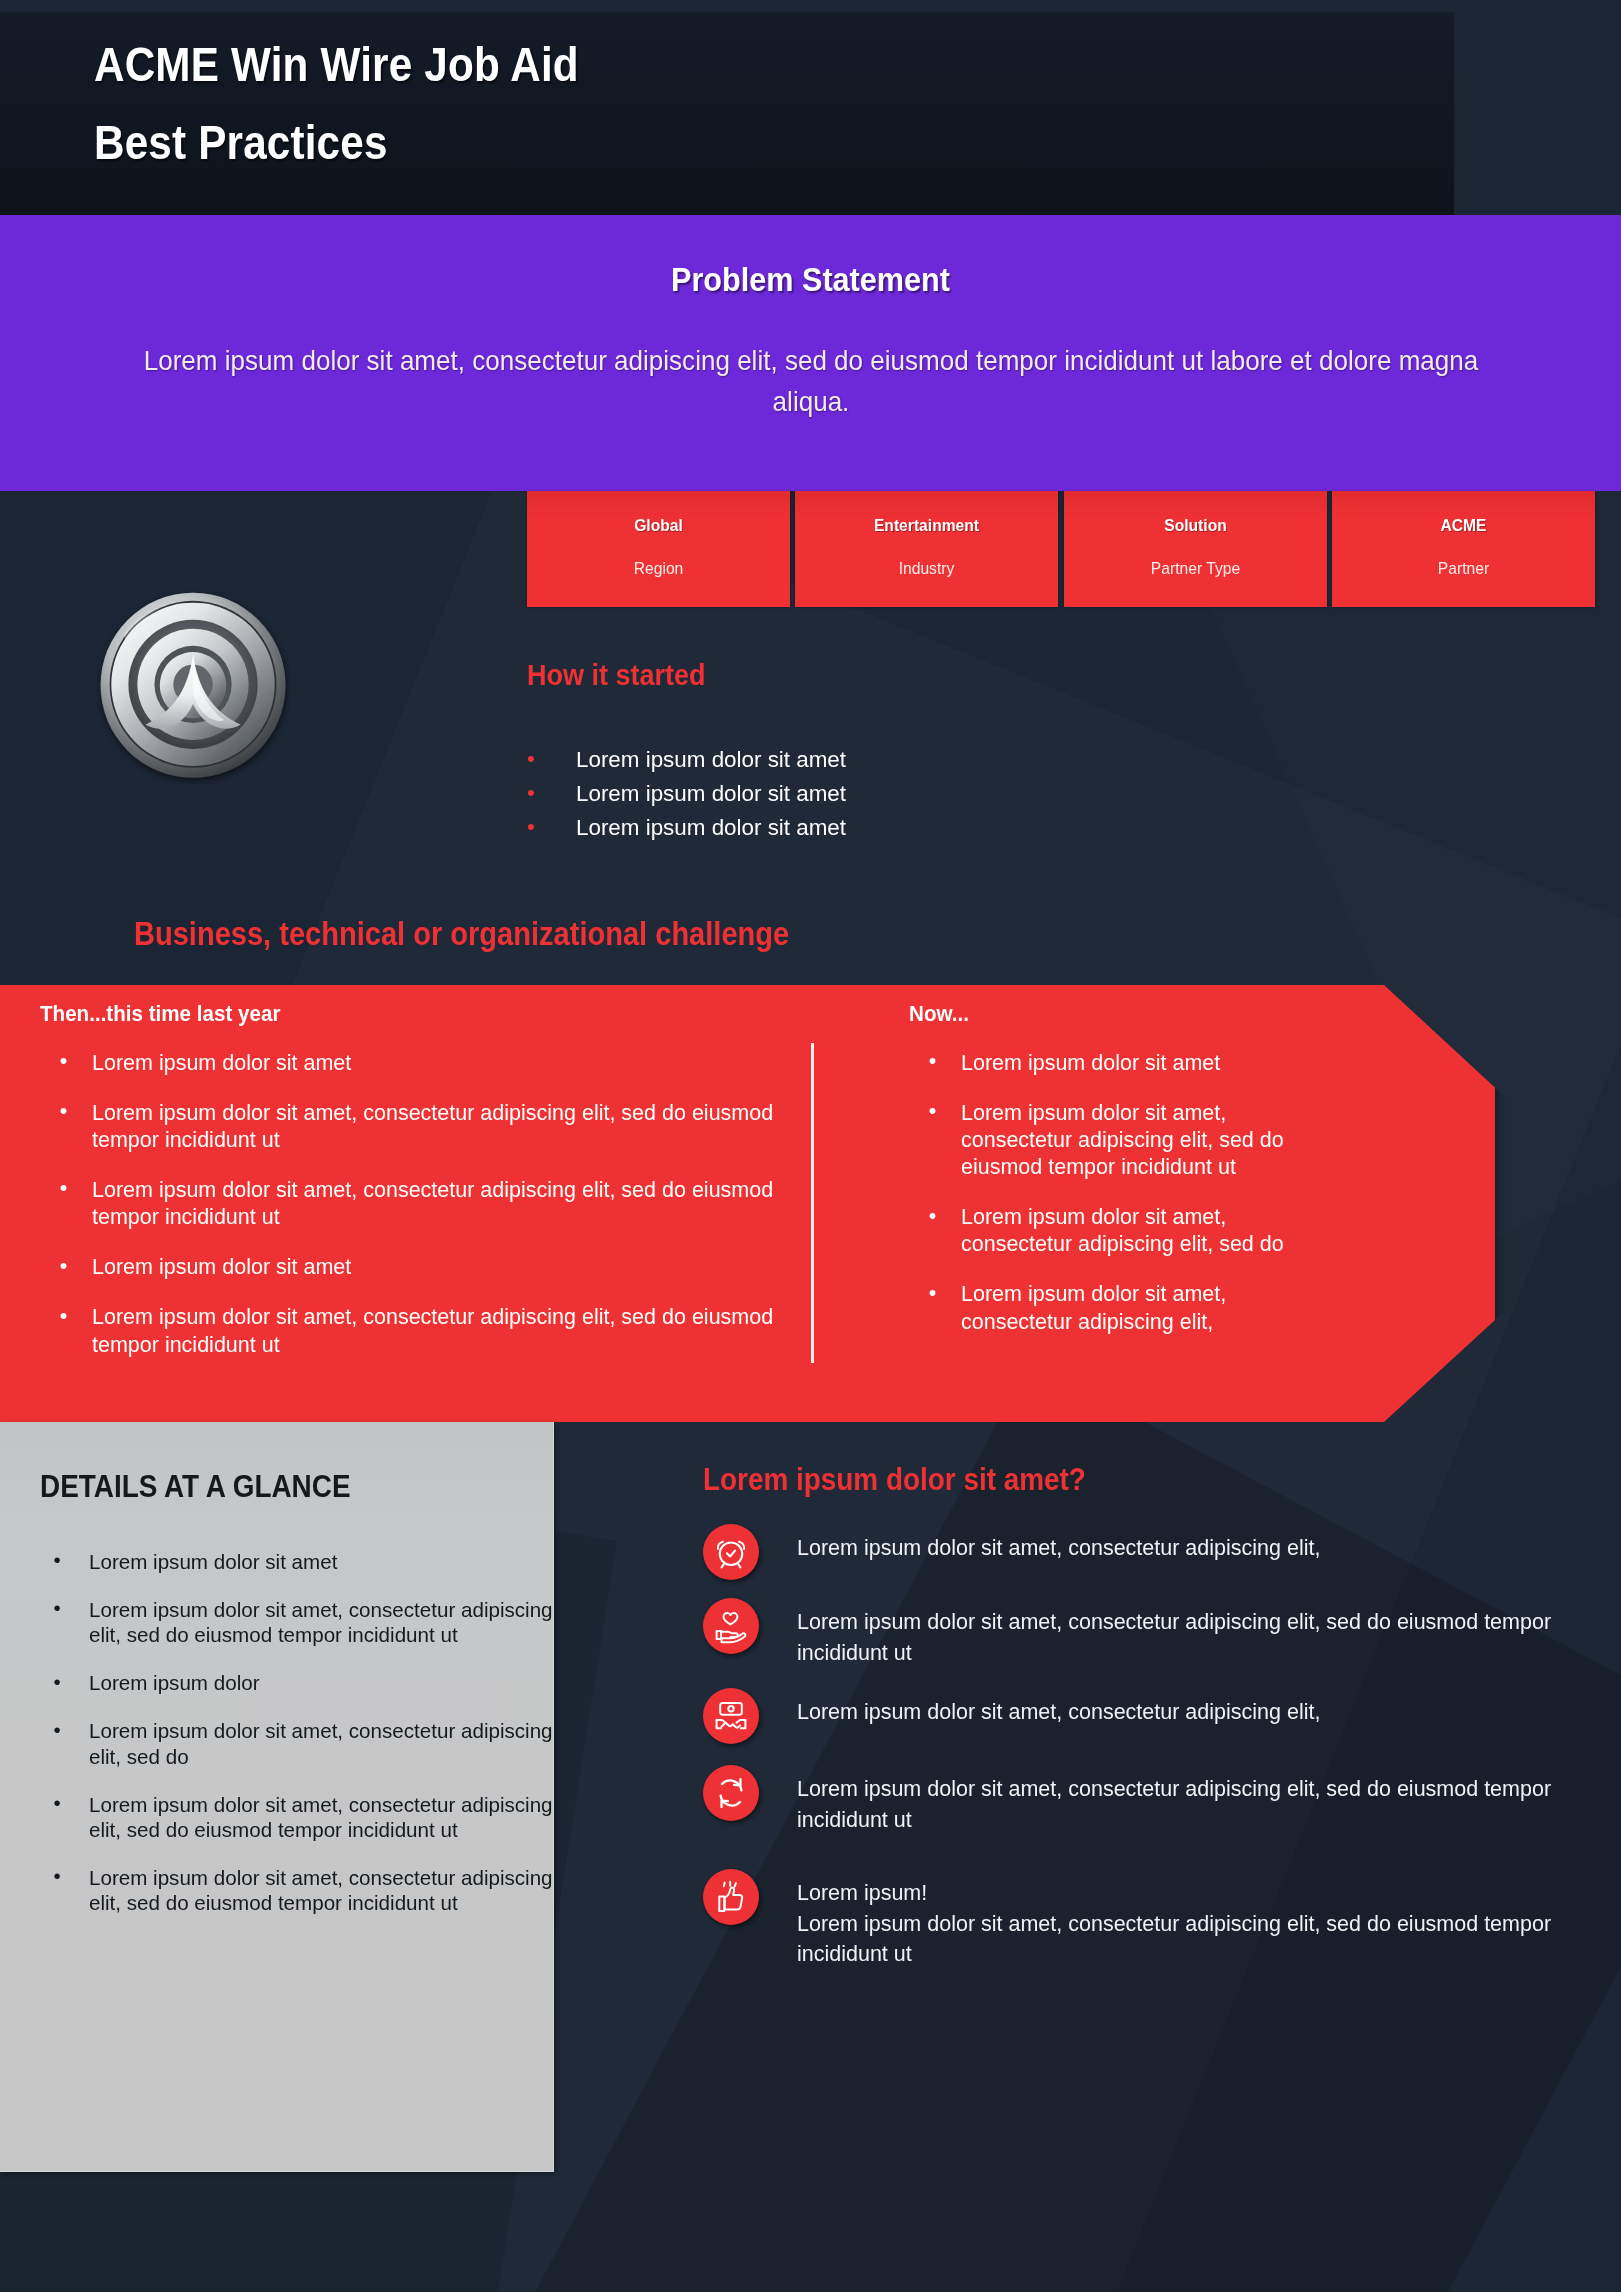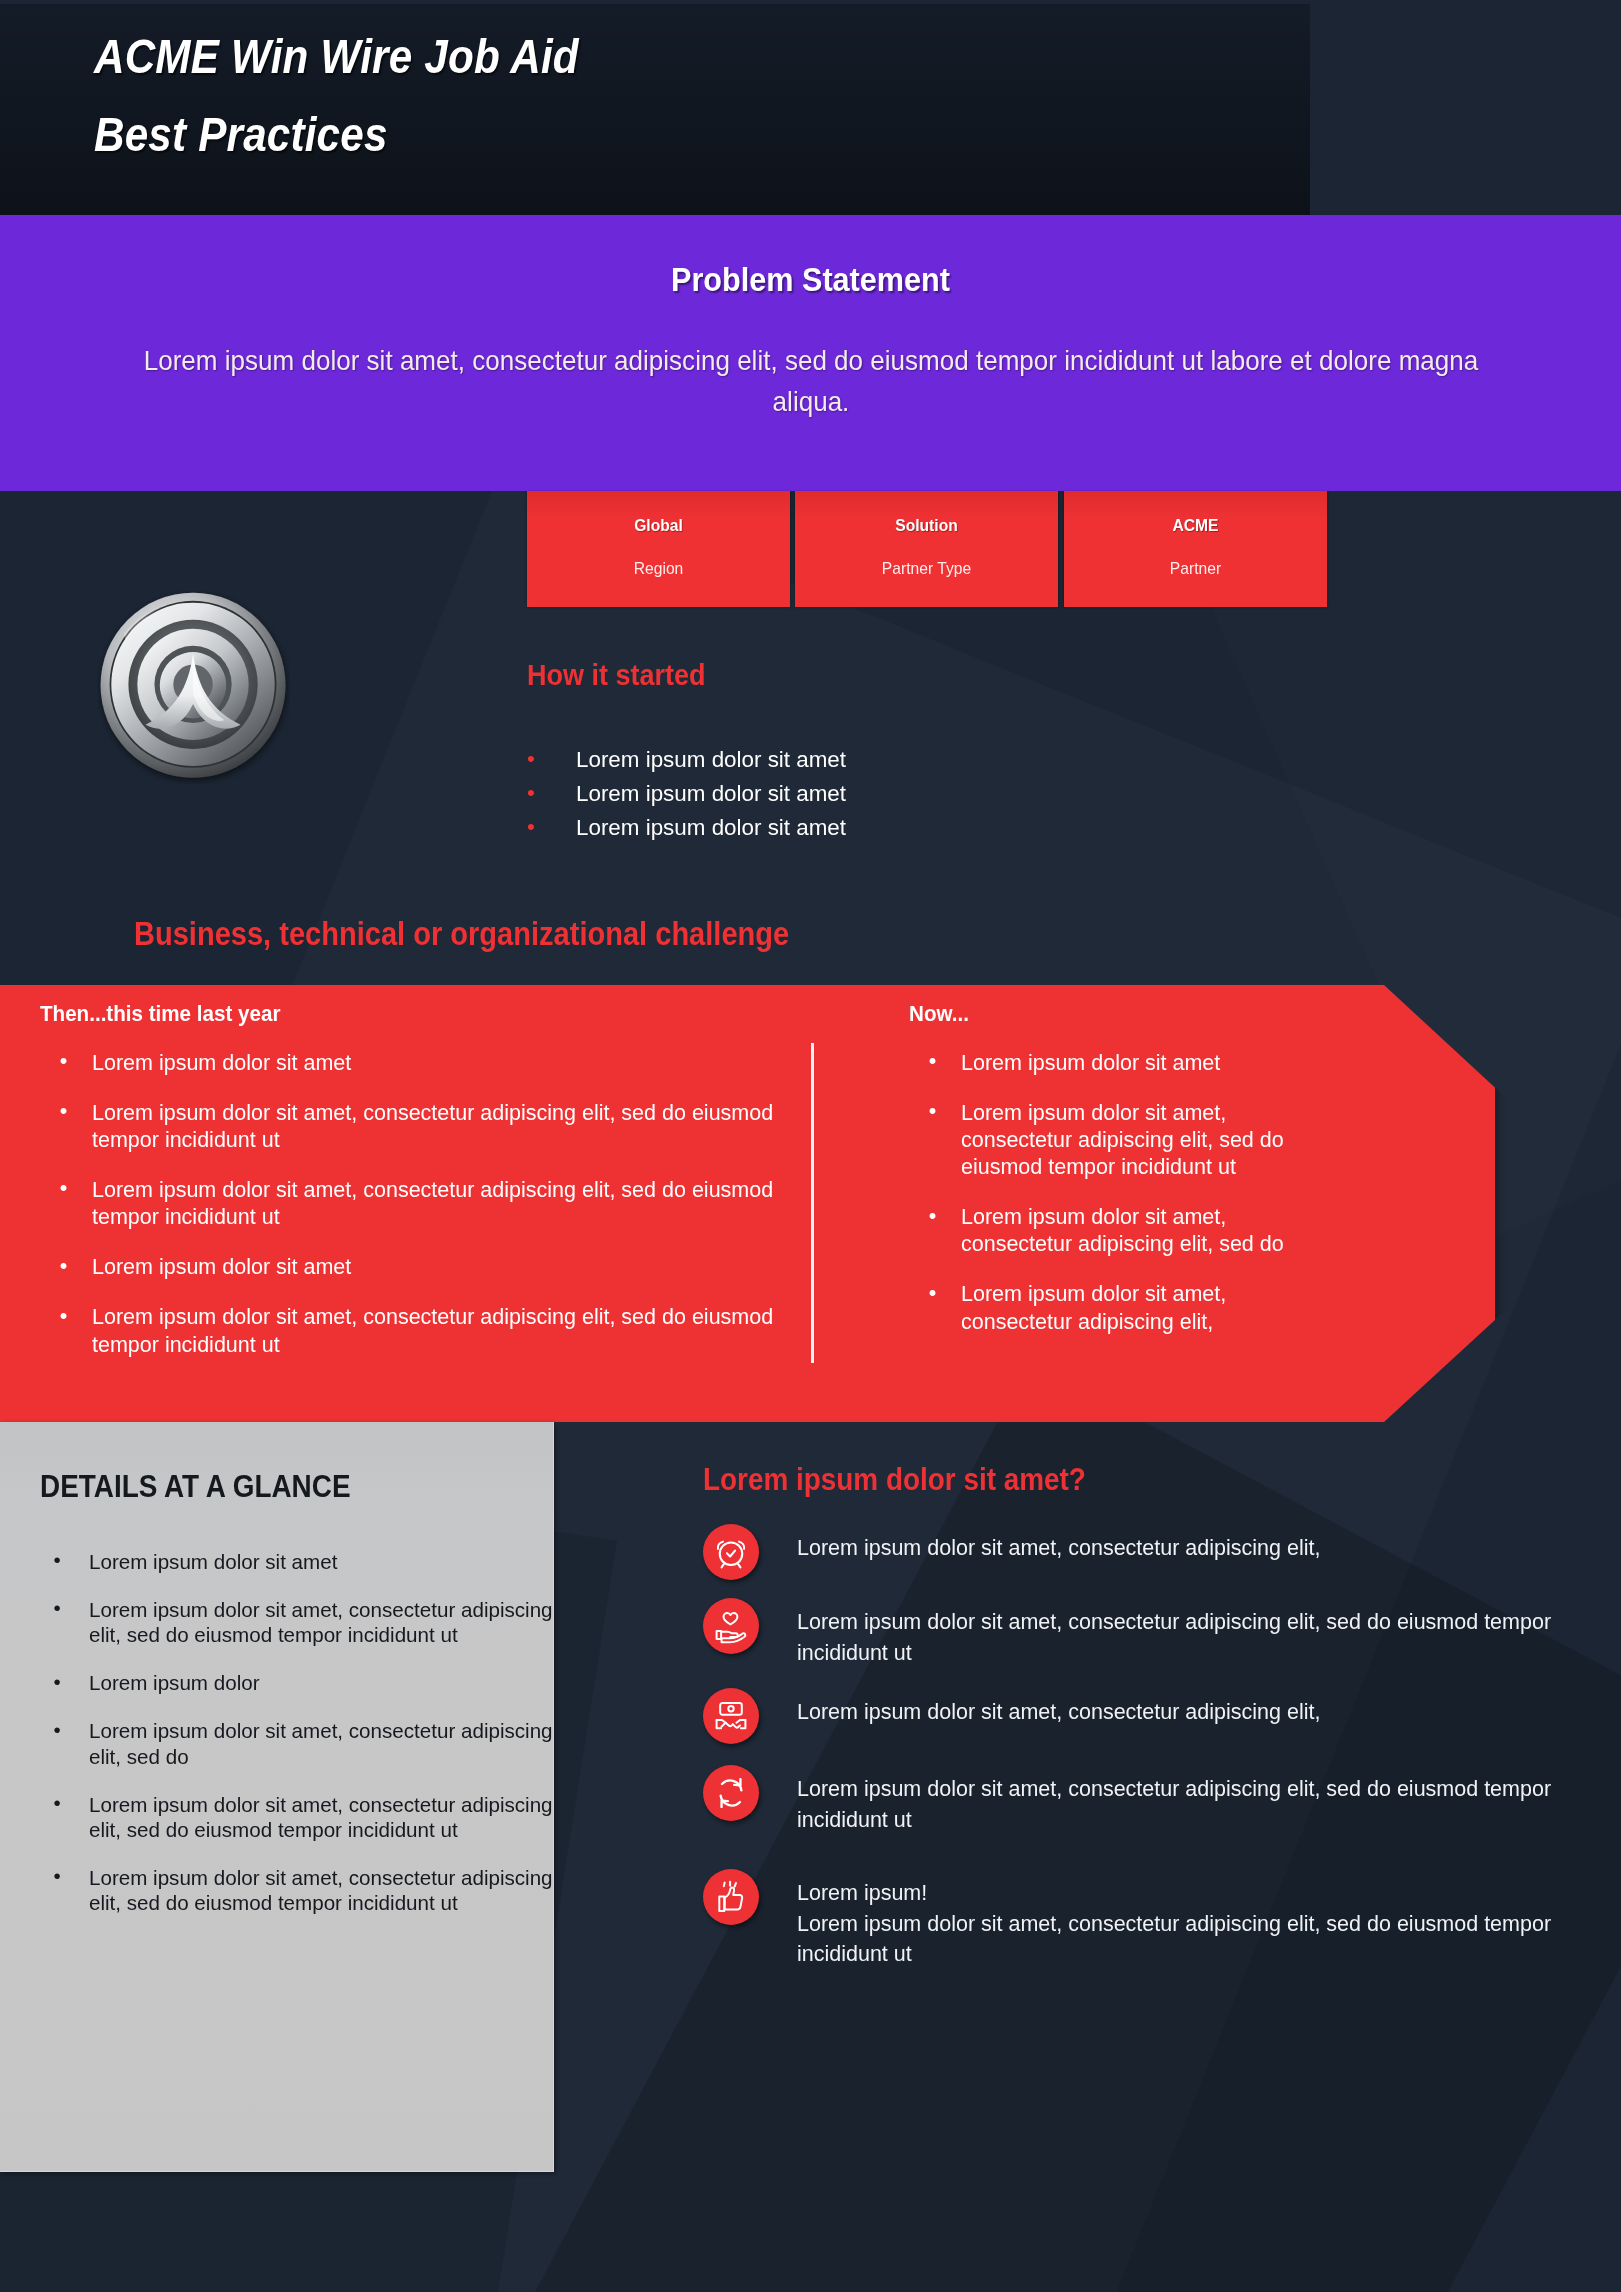--- a/index.html
+++ b/index.html
@@ -30,24 +30,23 @@
     transform:rotate(9deg); transform-origin:0 0;
   }
   .bg-diag-4 {
     position:absolute; left:1164px; top:502px; width:627px; height:806px;
     background:rgba(255,255,255,0.012);
     transform:rotate(-24deg); transform-origin:0 0;
   }
 
   
   .header {
-    position:absolute; left:0; top:4px; width:1310px; height:215px;
+    position:absolute; left:0; top:12px; width:1454px; height:215px;
     background:linear-gradient(180deg,#141c28 0%,#10161f 60%,#0d1219 100%);
     z-index:2;
-    font-style:italic;
   }
   .header h1 {
     position:absolute; left:94px; top:29px;
     font-size:48px; line-height:1.0; font-weight:bold;
     color:#ffffff; letter-spacing:0.2px;
     transform:scaleX(0.88); transform-origin:left top;
     text-shadow:1.8px 1.8px 1.8px rgba(0,0,0,.6);
     white-space:nowrap;
   }
   .header h1.l2 { top:107px; }
@@ -213,20 +212,24 @@
 
 <div class="problem-band">
   <div class="ps-title">Problem Statement</div>
   <div class="ps-body">Lorem ipsum dolor sit amet, consectetur adipiscing elit, sed do eiusmod tempor incididunt ut labore et dolore magna aliqua.</div>
 </div>
 
 <div class="tagrow">
   <div class="tagbox">
     <div class="tag-name">Global</div>
     <div class="tag-label">Region</div>
+  </div>
+  <div class="tagbox">
+    <div class="tag-name">Entertainment</div>
+    <div class="tag-label">Industry</div>
   </div>
   <div class="tagbox">
     <div class="tag-name">Solution</div>
     <div class="tag-label">Partner Type</div>
   </div>
   <div class="tagbox">
     <div class="tag-name">ACME</div>
     <div class="tag-label">Partner</div>
   </div>
 </div>

